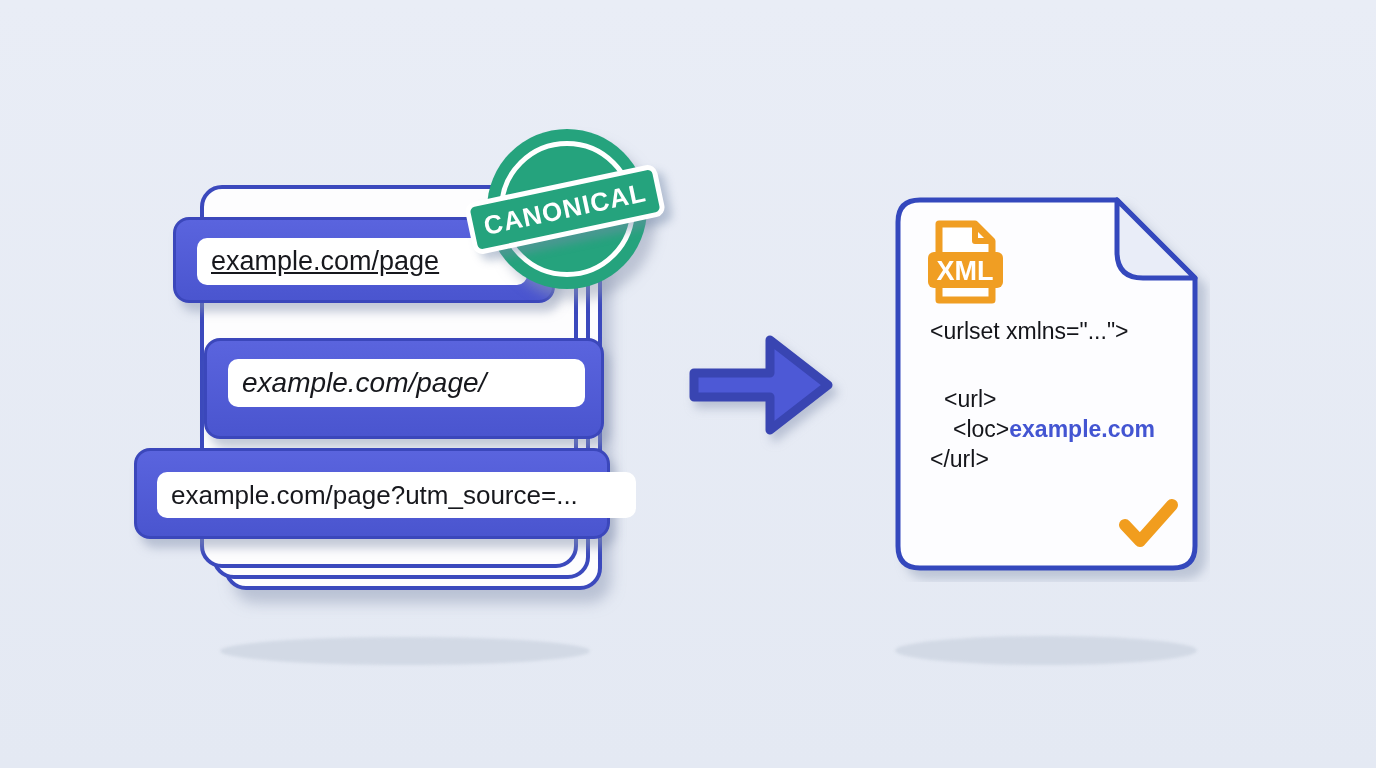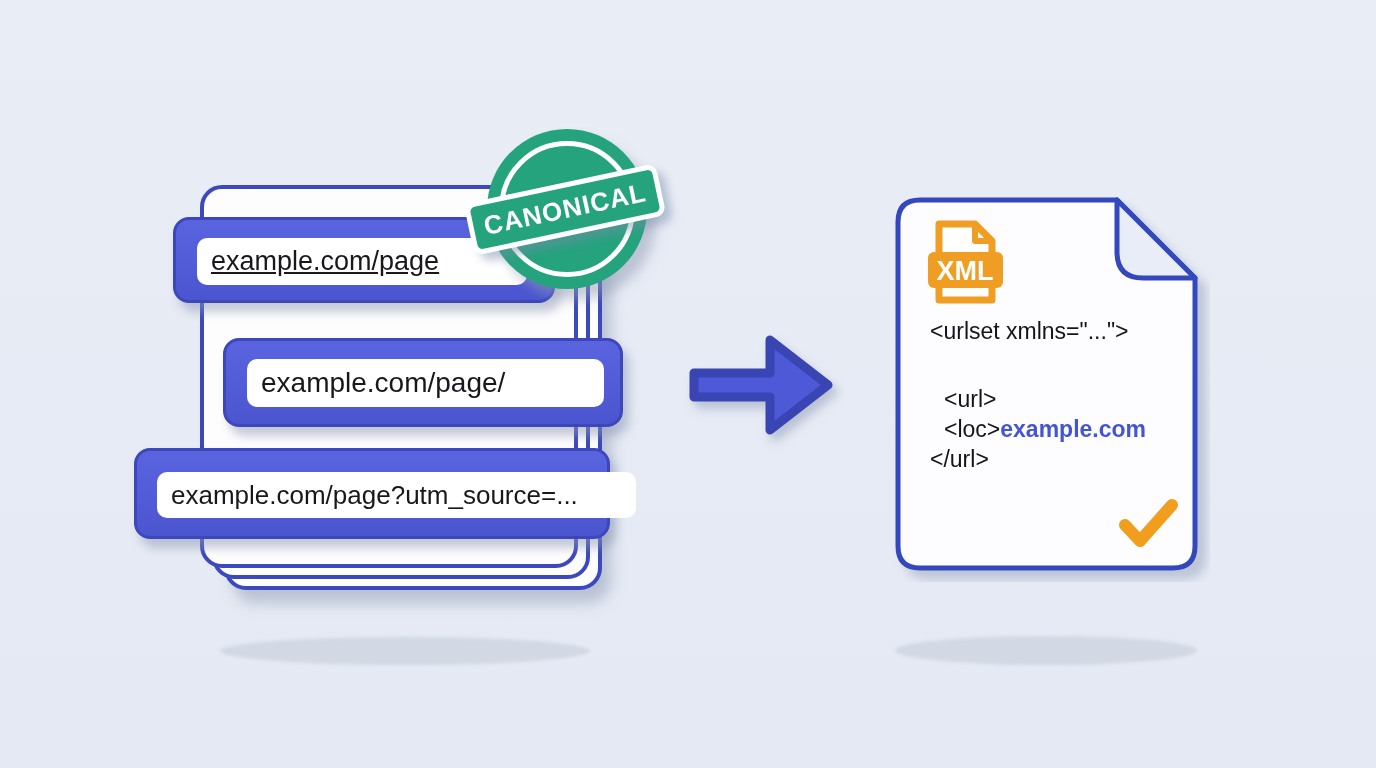--- a/index.html
+++ b/index.html
@@ -39,21 +39,21 @@
 
   
   .url-bar {
     position: absolute;
     border: 3px solid #3b47bb;
     border-radius: 16px;
     background: linear-gradient(180deg, #5a64de 0%, #4a55cf 100%);
     box-shadow: 6px 9px 10px rgba(140,152,180,.5);
   }
   #url-bar-1 { left: 173px; top: 217px; width: 382px; height: 86px; }
-  #url-bar-2 { left: 223px; top: 338px; width: 400px; height: 89px; }
+  #url-bar-2 { left: 204px; top: 338px; width: 400px; height: 101px; font-style: italic; }
   #url-bar-3 { left: 134px; top: 448px; width: 476px; height: 91px; }
 
   .url-field {
     position: absolute;
     background: #ffffff;
     border-radius: 10px;
     display: flex;
     align-items: center;
     padding-left: 14px;
     color: #17181d;
@@ -110,21 +110,21 @@
   #doc-code {
     position: absolute;
     left: 930px; top: 316px;
     font-size: 23px;
     line-height: 30px;
     color: #14151a;
     white-space: nowrap;
   }
   #doc-code .code-block { margin-top: 38px; }
   .indent-1 { margin-left: 14px; margin-top: 21px; }
-  .indent-2 { margin-left: 14px; }
+  .indent-2 { margin-left: 23px; }
   .indent-05 { }
   .loc-value { color: #4355d2; font-weight: bold; }
 </style>
 </head>
 <body>
 
 <div id="scene">
 
   <div class="ground-shadow" id="shadow-left"></div>
   <div class="ground-shadow" id="shadow-right"></div>

